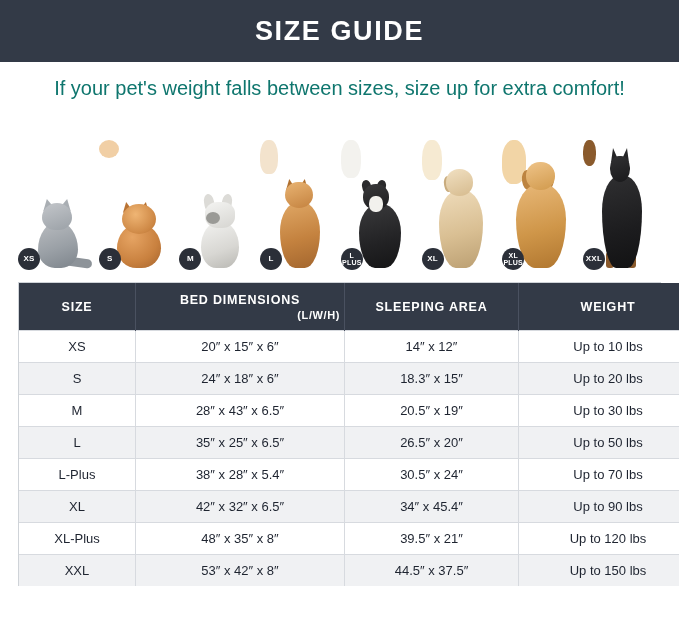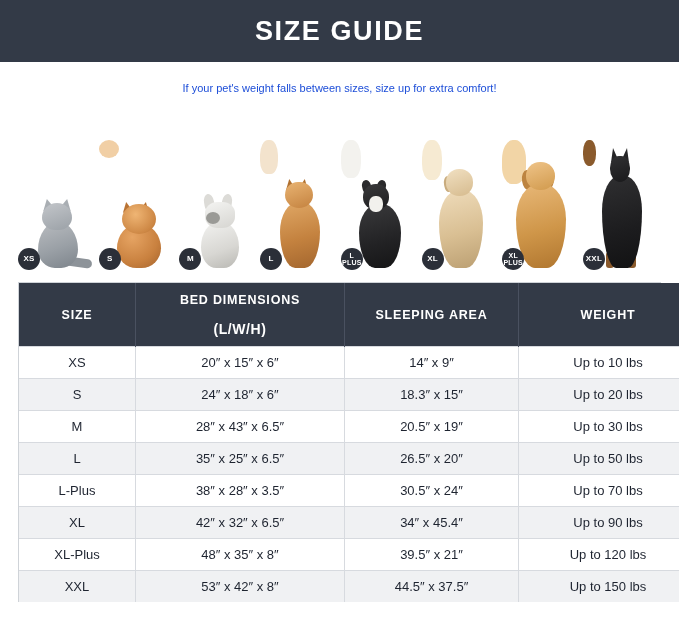--- a/index.html
+++ b/index.html
@@ -38,22 +38,22 @@
   }
 
   
   .subtitle-wrap {
     height: 52px;
     display: flex;
     align-items: center;
     justify-content: center;
   }
   .subtitle {
-    font-size: 11px;
-    color: #1d4ed8;
+    font-size: 20px;
+    color: #0f766e;
     font-weight: normal;
     text-align: center;
   }
 
   
   .pets {
     position: relative;
     height: 150px;
     margin: 6px 18px 0 18px;
     display: flex;
@@ -116,24 +116,25 @@
     font-weight: bold;
     letter-spacing: 0.8px;
     padding: 10px 4px 9px 4px;
     text-align: center;
     border-right: 1px solid #4a5160;
     vertical-align: middle;
   }
   table.size-table thead th:last-child { border-right: none; }
   .col-sub {
     display: block;
-    font-size: 14px;
+    font-size: 11px;
     font-weight: bold;
     letter-spacing: 0.6px;
-    margin-top: 14px;
+    margin-top: 2px;
+    text-align: right;
   }
   table.size-table tbody td {
     font-size: 13px;
     text-align: center;
     padding: 8px 4px;
     border-top: 1px solid #d7dadf;
     border-right: 1px solid #d7dadf;
     color: #1e2430;
     background: #ffffff;
   }
@@ -520,21 +521,21 @@
           </th>
           <th class="c-weight">
             <span>WEIGHT</span>
           </th>
         </tr>
       </thead>
       <tbody>
         <tr>
           <td>XS</td>
           <td>20″ x 15″ x 6″</td>
-          <td>14″ x 9″</td>
+          <td>14″ x 12″</td>
           <td>Up to 10 lbs</td>
         </tr>
         <tr class="alt">
           <td>S</td>
           <td>24″ x 18″ x 6″</td>
           <td>18.3″ x 15″</td>
           <td>Up to 20 lbs</td>
         </tr>
         <tr>
           <td>M</td>
@@ -543,21 +544,21 @@
           <td>Up to 30 lbs</td>
         </tr>
         <tr class="alt">
           <td>L</td>
           <td>35″ x 25″ x 6.5″</td>
           <td>26.5″ x 20″</td>
           <td>Up to 50 lbs</td>
         </tr>
         <tr>
           <td>L-Plus</td>
-          <td>38″ x 28″ x 3.5″</td>
+          <td>38″ x 28″ x 5.4″</td>
           <td>30.5″ x 24″</td>
           <td>Up to 70 lbs</td>
         </tr>
         <tr class="alt">
           <td>XL</td>
           <td>42″ x 32″ x 6.5″</td>
           <td>34″ x 45.4″</td>
           <td>Up to 90 lbs</td>
         </tr>
         <tr>

